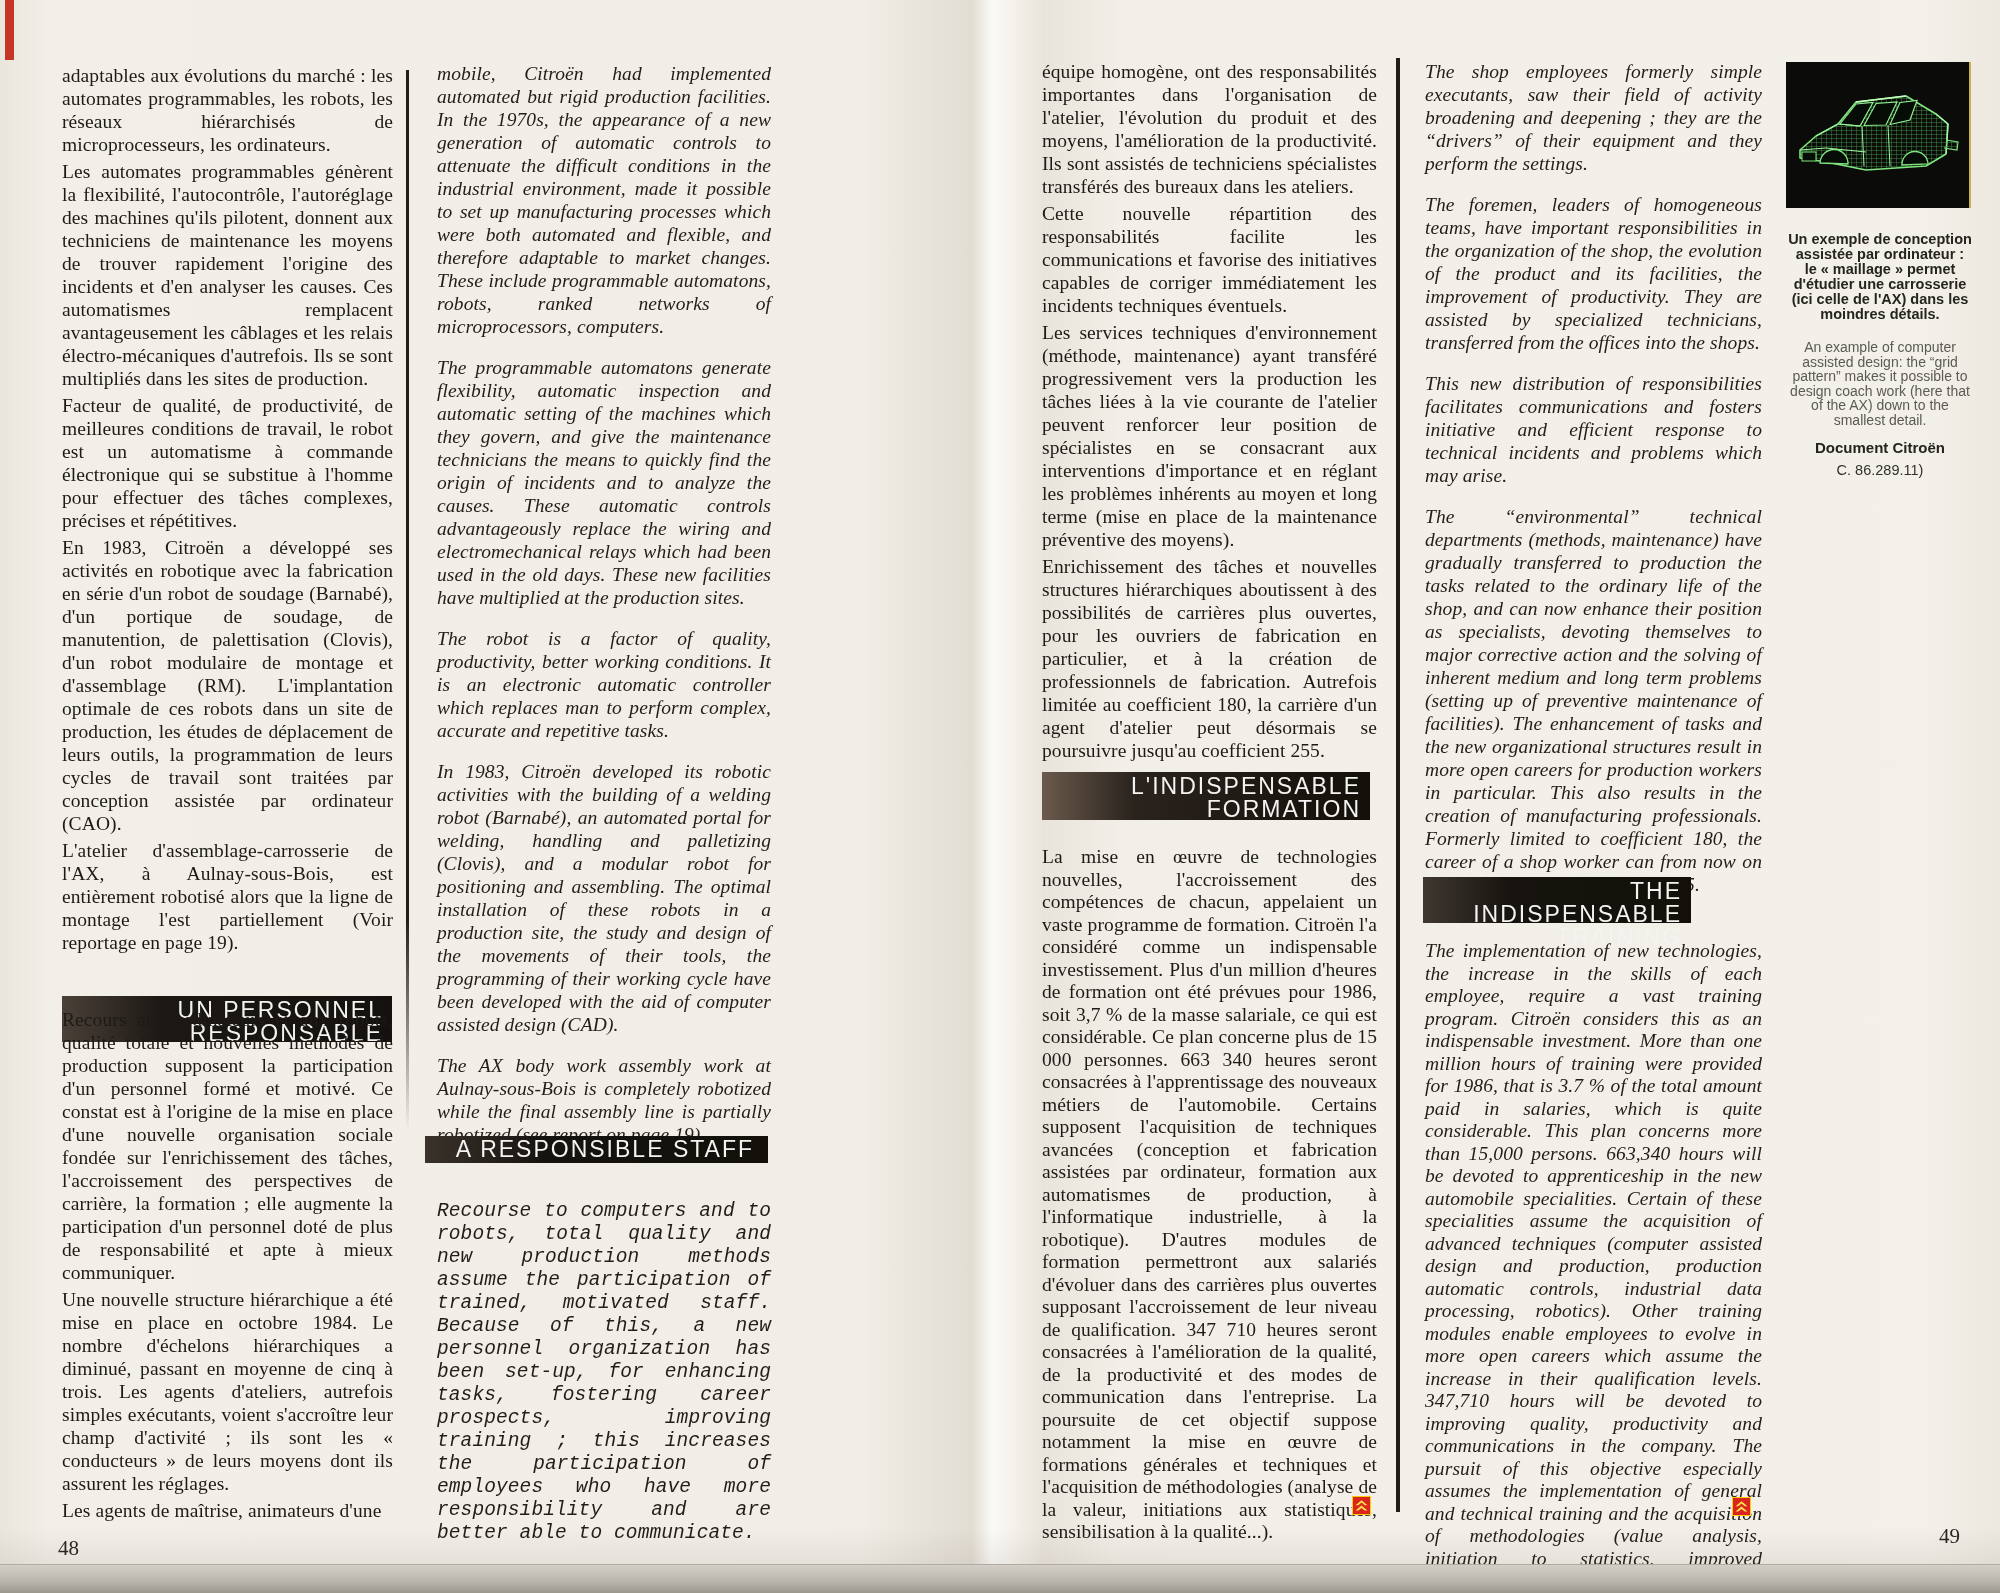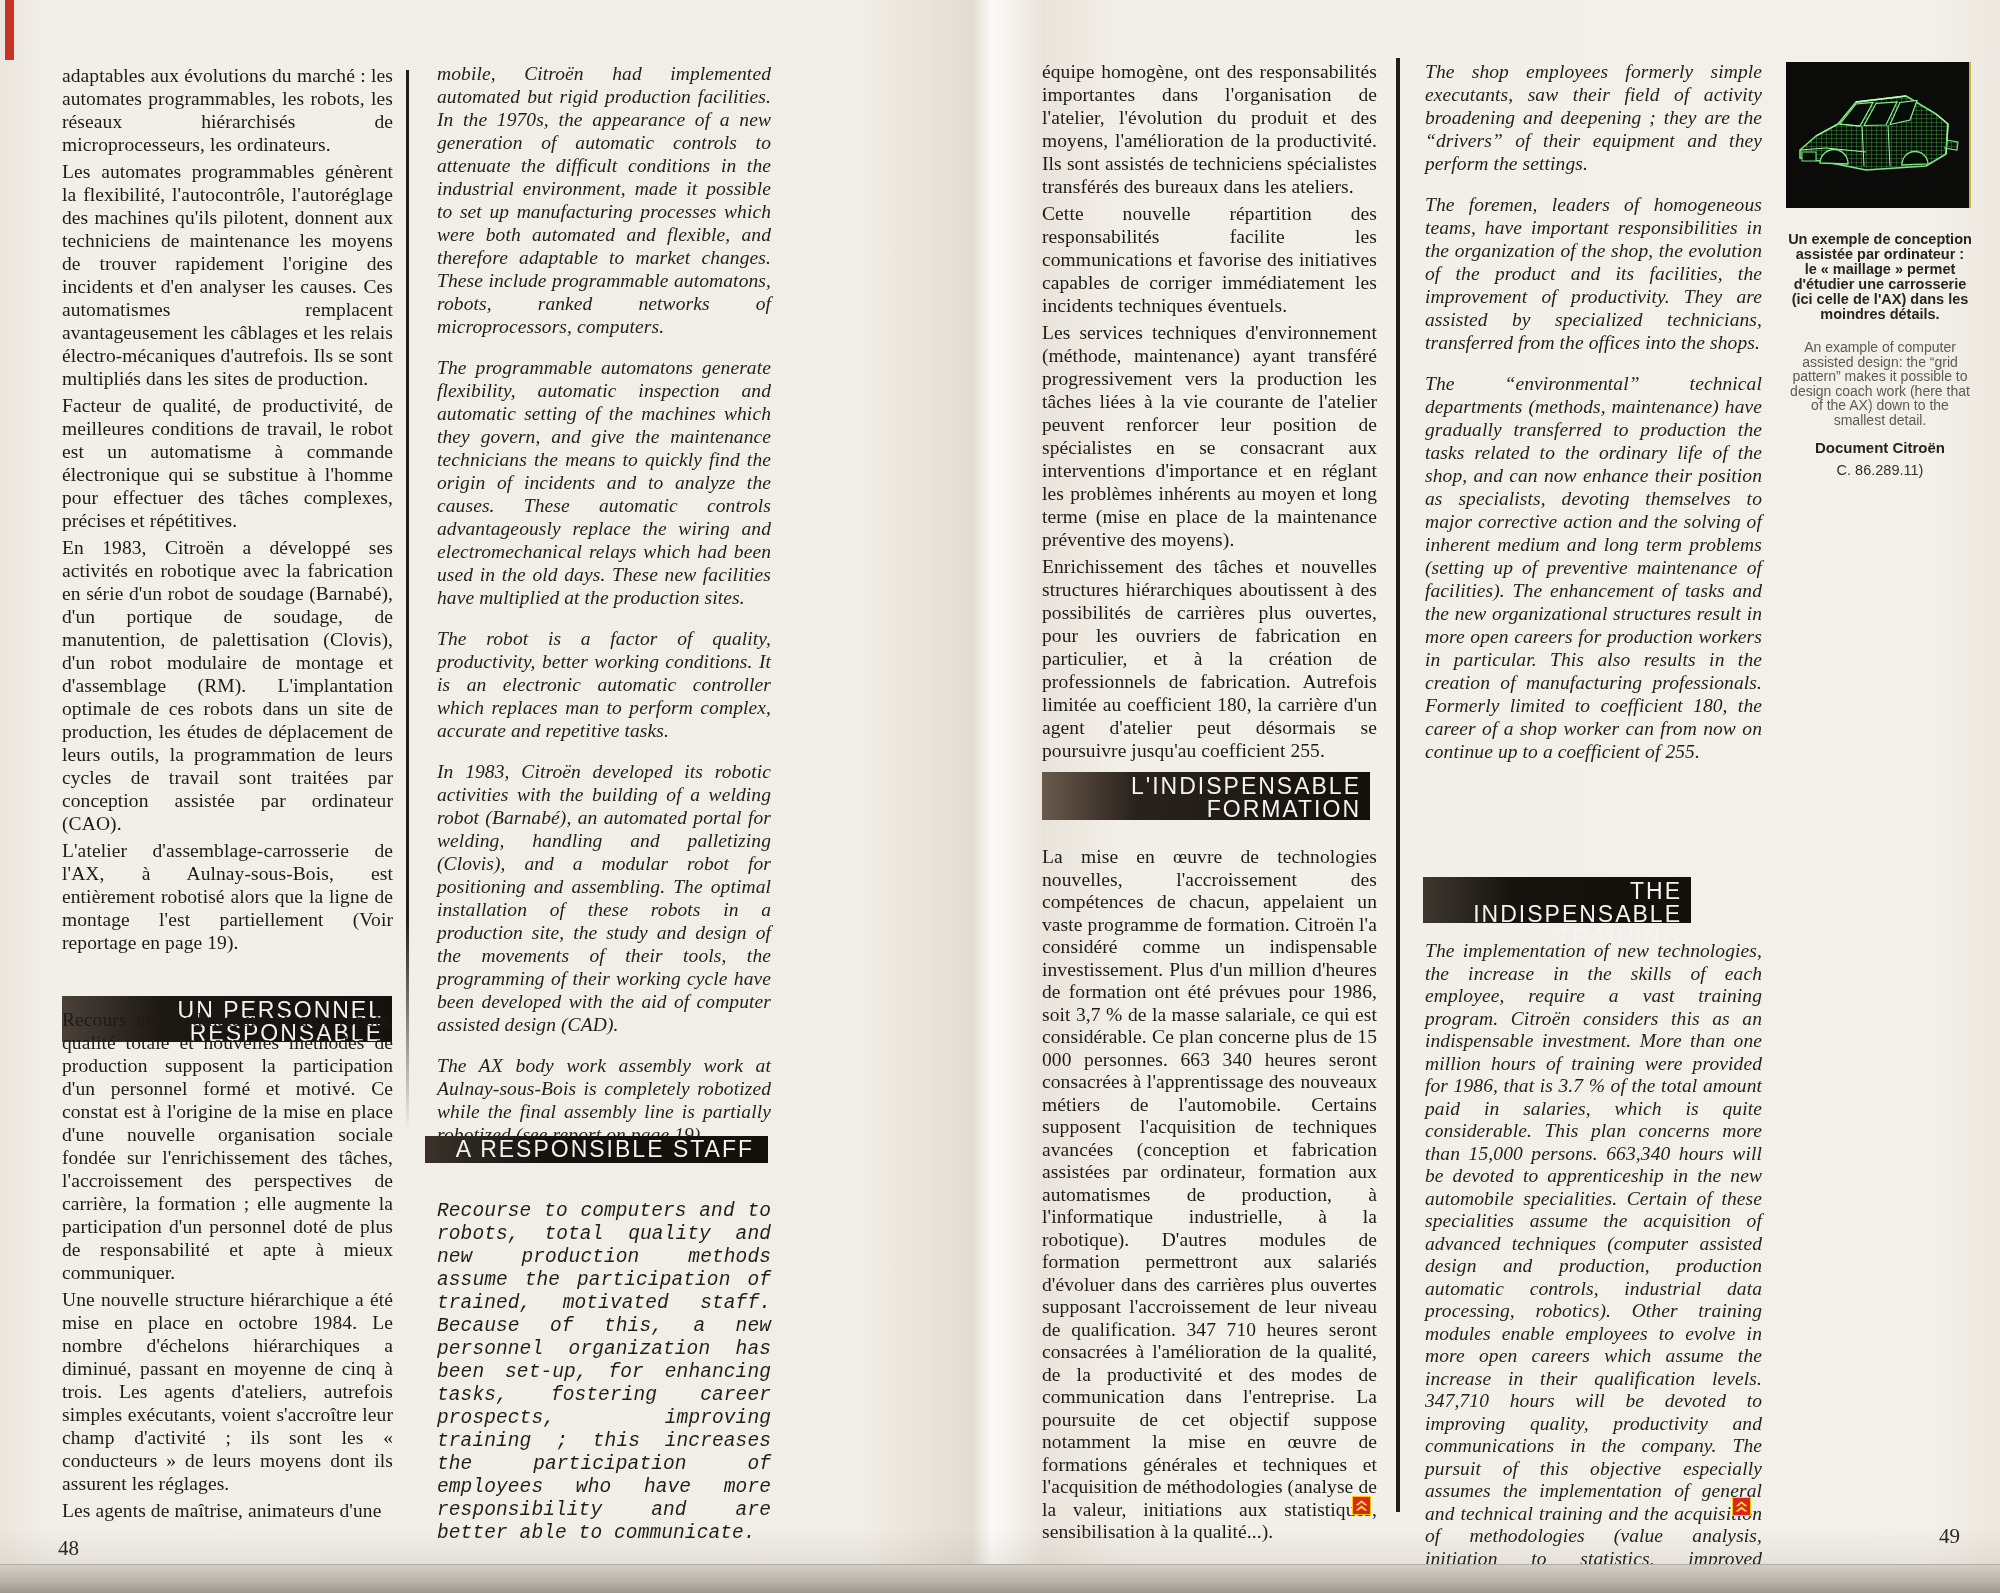--- a/index.html
+++ b/index.html
@@ -132,20 +132,21 @@
 
   <svg class="chevron" style="left:1352px;top:1496px;" viewBox="0 0 19 19">
     <rect x="0.5" y="0.5" width="18" height="18" fill="#d9251d" stroke="#ffcc00" stroke-width="1"></rect>
     <path d="M3.5 9.2 L9.5 4.2 L15.5 9.2 L12.7 9.2 L9.5 6.5 L6.3 9.2 Z" fill="#ffe14d"></path>
     <path d="M3.5 14.6 L9.5 9.6 L15.5 14.6 L12.7 14.6 L9.5 11.9 L6.3 14.6 Z" fill="#ffe14d"></path>
   </svg>
 
   <div class="col en" lang="en" style="left:1425px;top:60px;width:337px;">
       <p>The shop employees formerly simple executants, saw their field of activity broadening and deepening ; they are the “drivers” of their equipment and they perform the settings.</p>
       <p>The foremen, leaders of homogeneous teams, have important responsibilities in the organization of the shop, the evolution of the product and its facilities, the improvement of productivity. They are assisted by specialized technicians, transferred from the offices into the shops.</p>
+      <p>This new distribution of responsibilities facilitates communications and fosters initiative and efficient response to technical incidents and problems which may arise.</p>
       <p>The “environmental” technical departments (methods, maintenance) have gradually transferred to production the tasks related to the ordinary life of the shop, and can now enhance their position as specialists, devoting themselves to major corrective action and the solving of inherent medium and long term problems (setting up of preventive maintenance of facilities). The enhancement of tasks and the new organizational structures result in more open careers for production workers in particular. This also results in the creation of manufacturing professionals. Formerly limited to coefficient 180, the career of a shop worker can from now on continue up to a coefficient of 255.</p>
     </div>
 
   <div class="hdr hdr-4" style="left:1423px;top:877px;width:268px;height:46px;">
     <span>THE INDISPENSABLE</span>
     <span>TRAINING</span>
   </div>
 
   <div class="col en" lang="en" style="left:1425px;top:940px;width:337px;line-height:22.5px;">
       <p>The implementation of new technologies, the increase in the skills of each employee, require a vast training program. Citroën considers this as an indispensable investment. More than one million hours of training were provided for 1986, that is 3.7 % of the total amount paid in salaries, which is quite considerable. This plan concerns more than 15,000 persons. 663,340 hours will be devoted to apprenticeship in the new automobile specialities. Certain of these specialities assume the acquisition of advanced techniques (computer assisted design and production, production automatic controls, industrial data processing, robotics). Other training modules enable employees to evolve in more open careers which assume the increase in their qualification levels. 347,710 hours will be devoted to improving quality, productivity and communications in the company. The pursuit of this objective especially assumes the implementation of general and technical training and the acquisition of methodologies (value analysis, initiation to statistics, improved awareness of quality requirements,...).</p>

